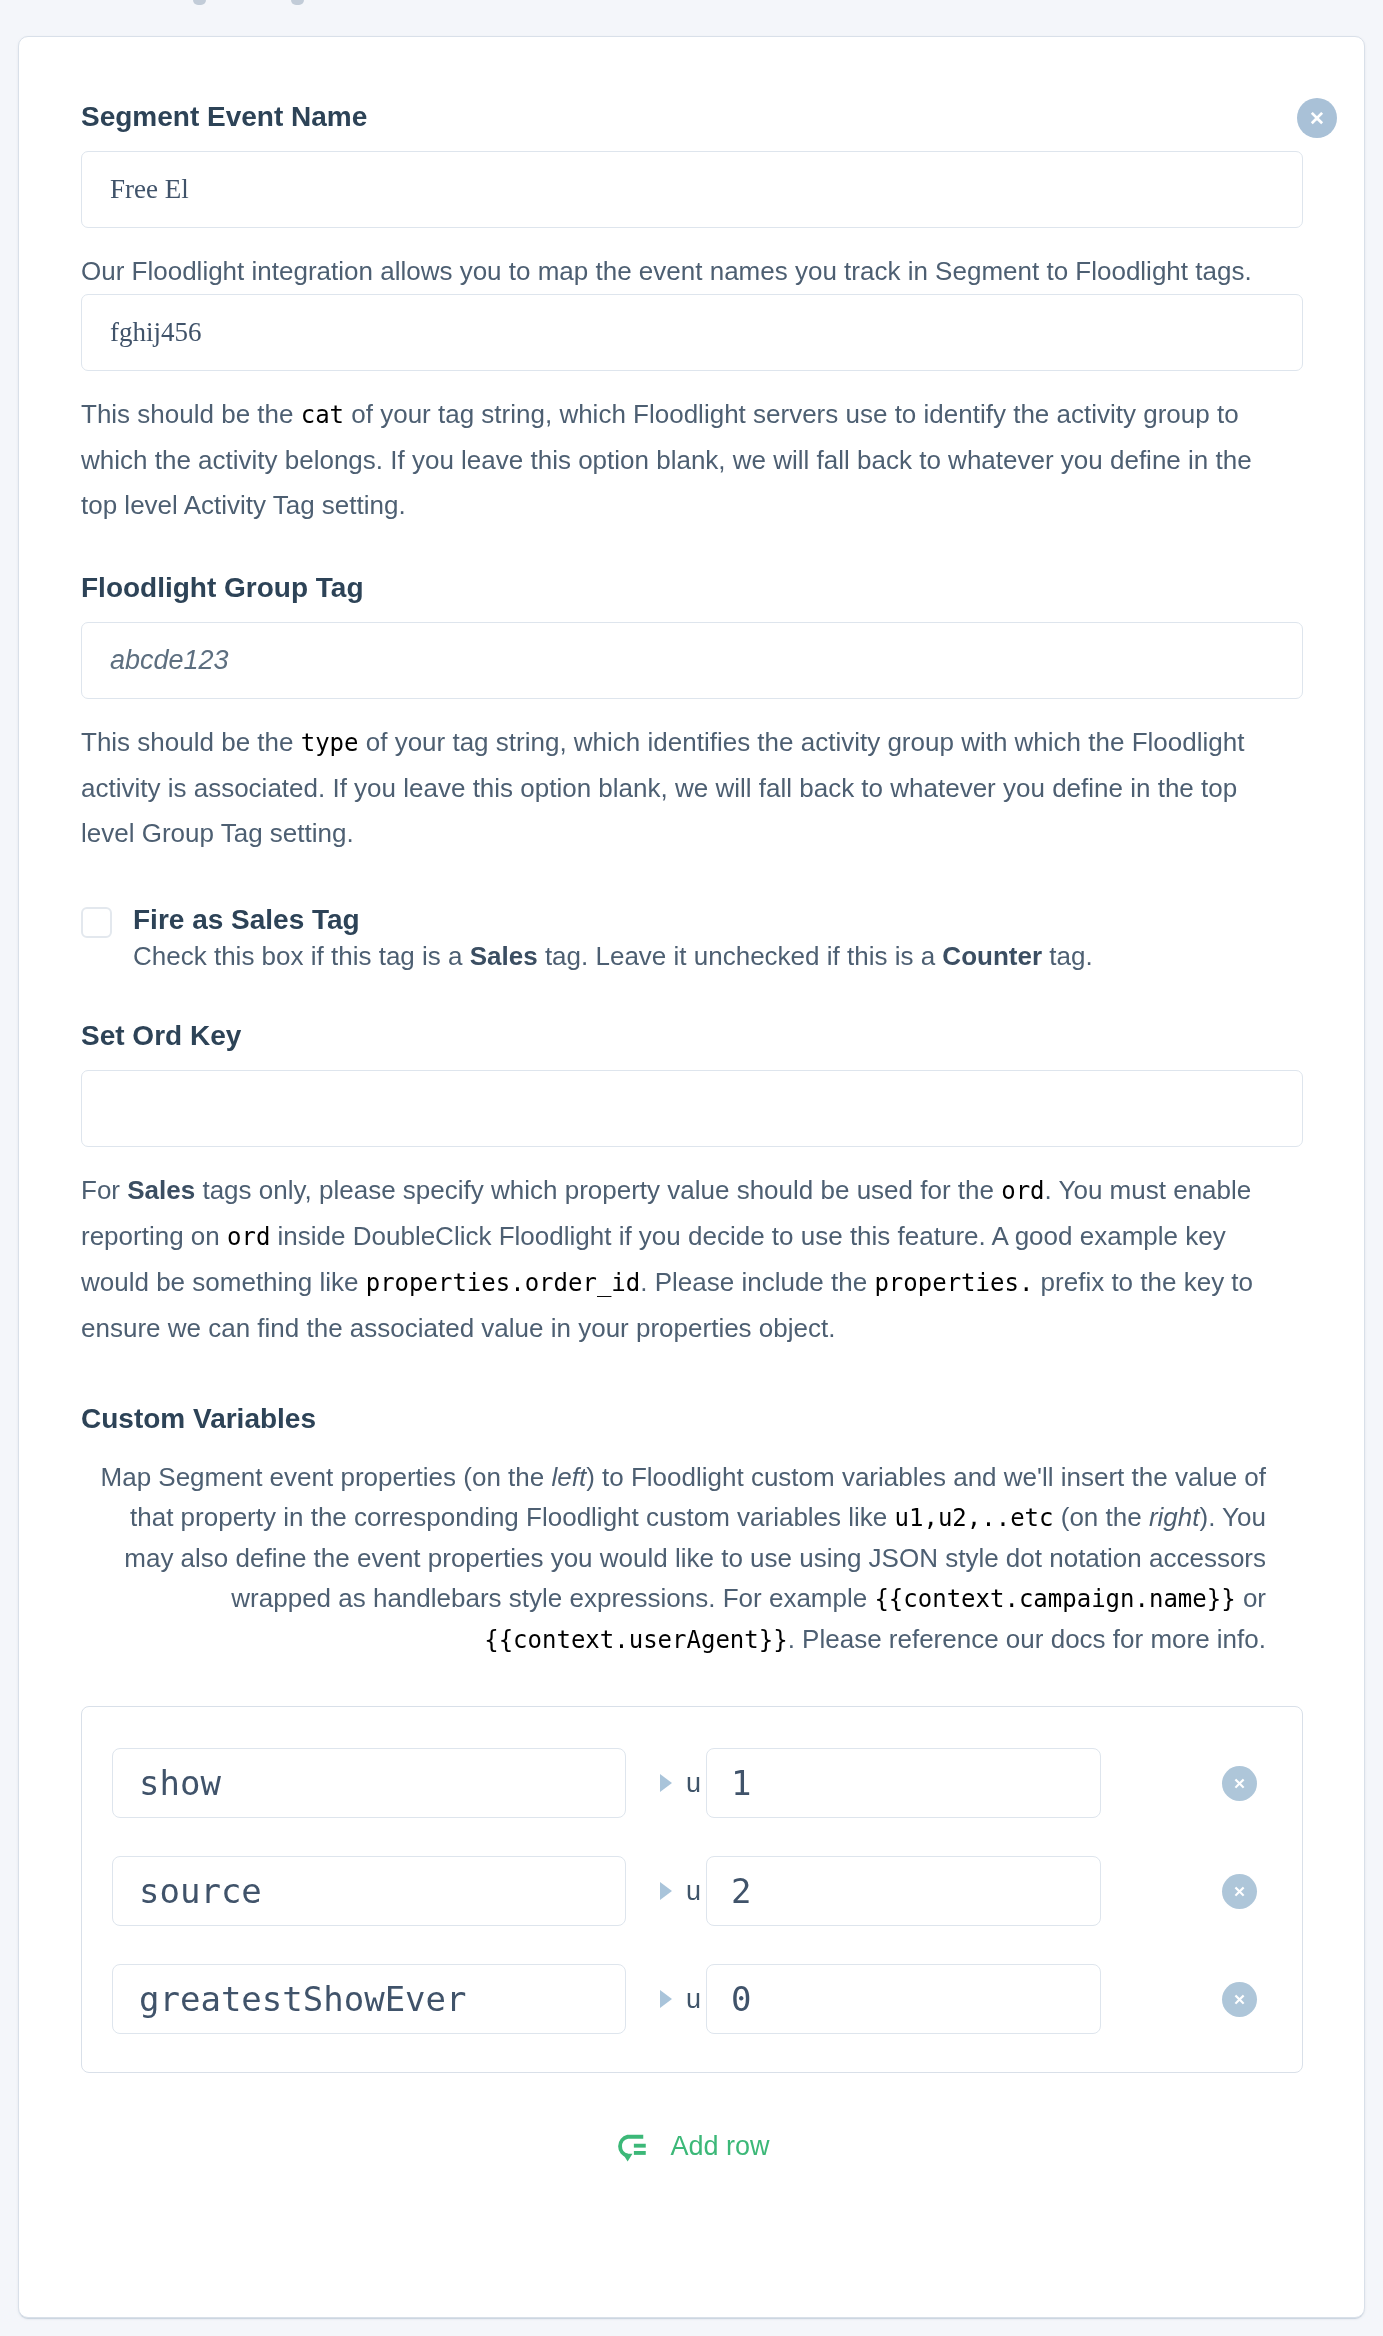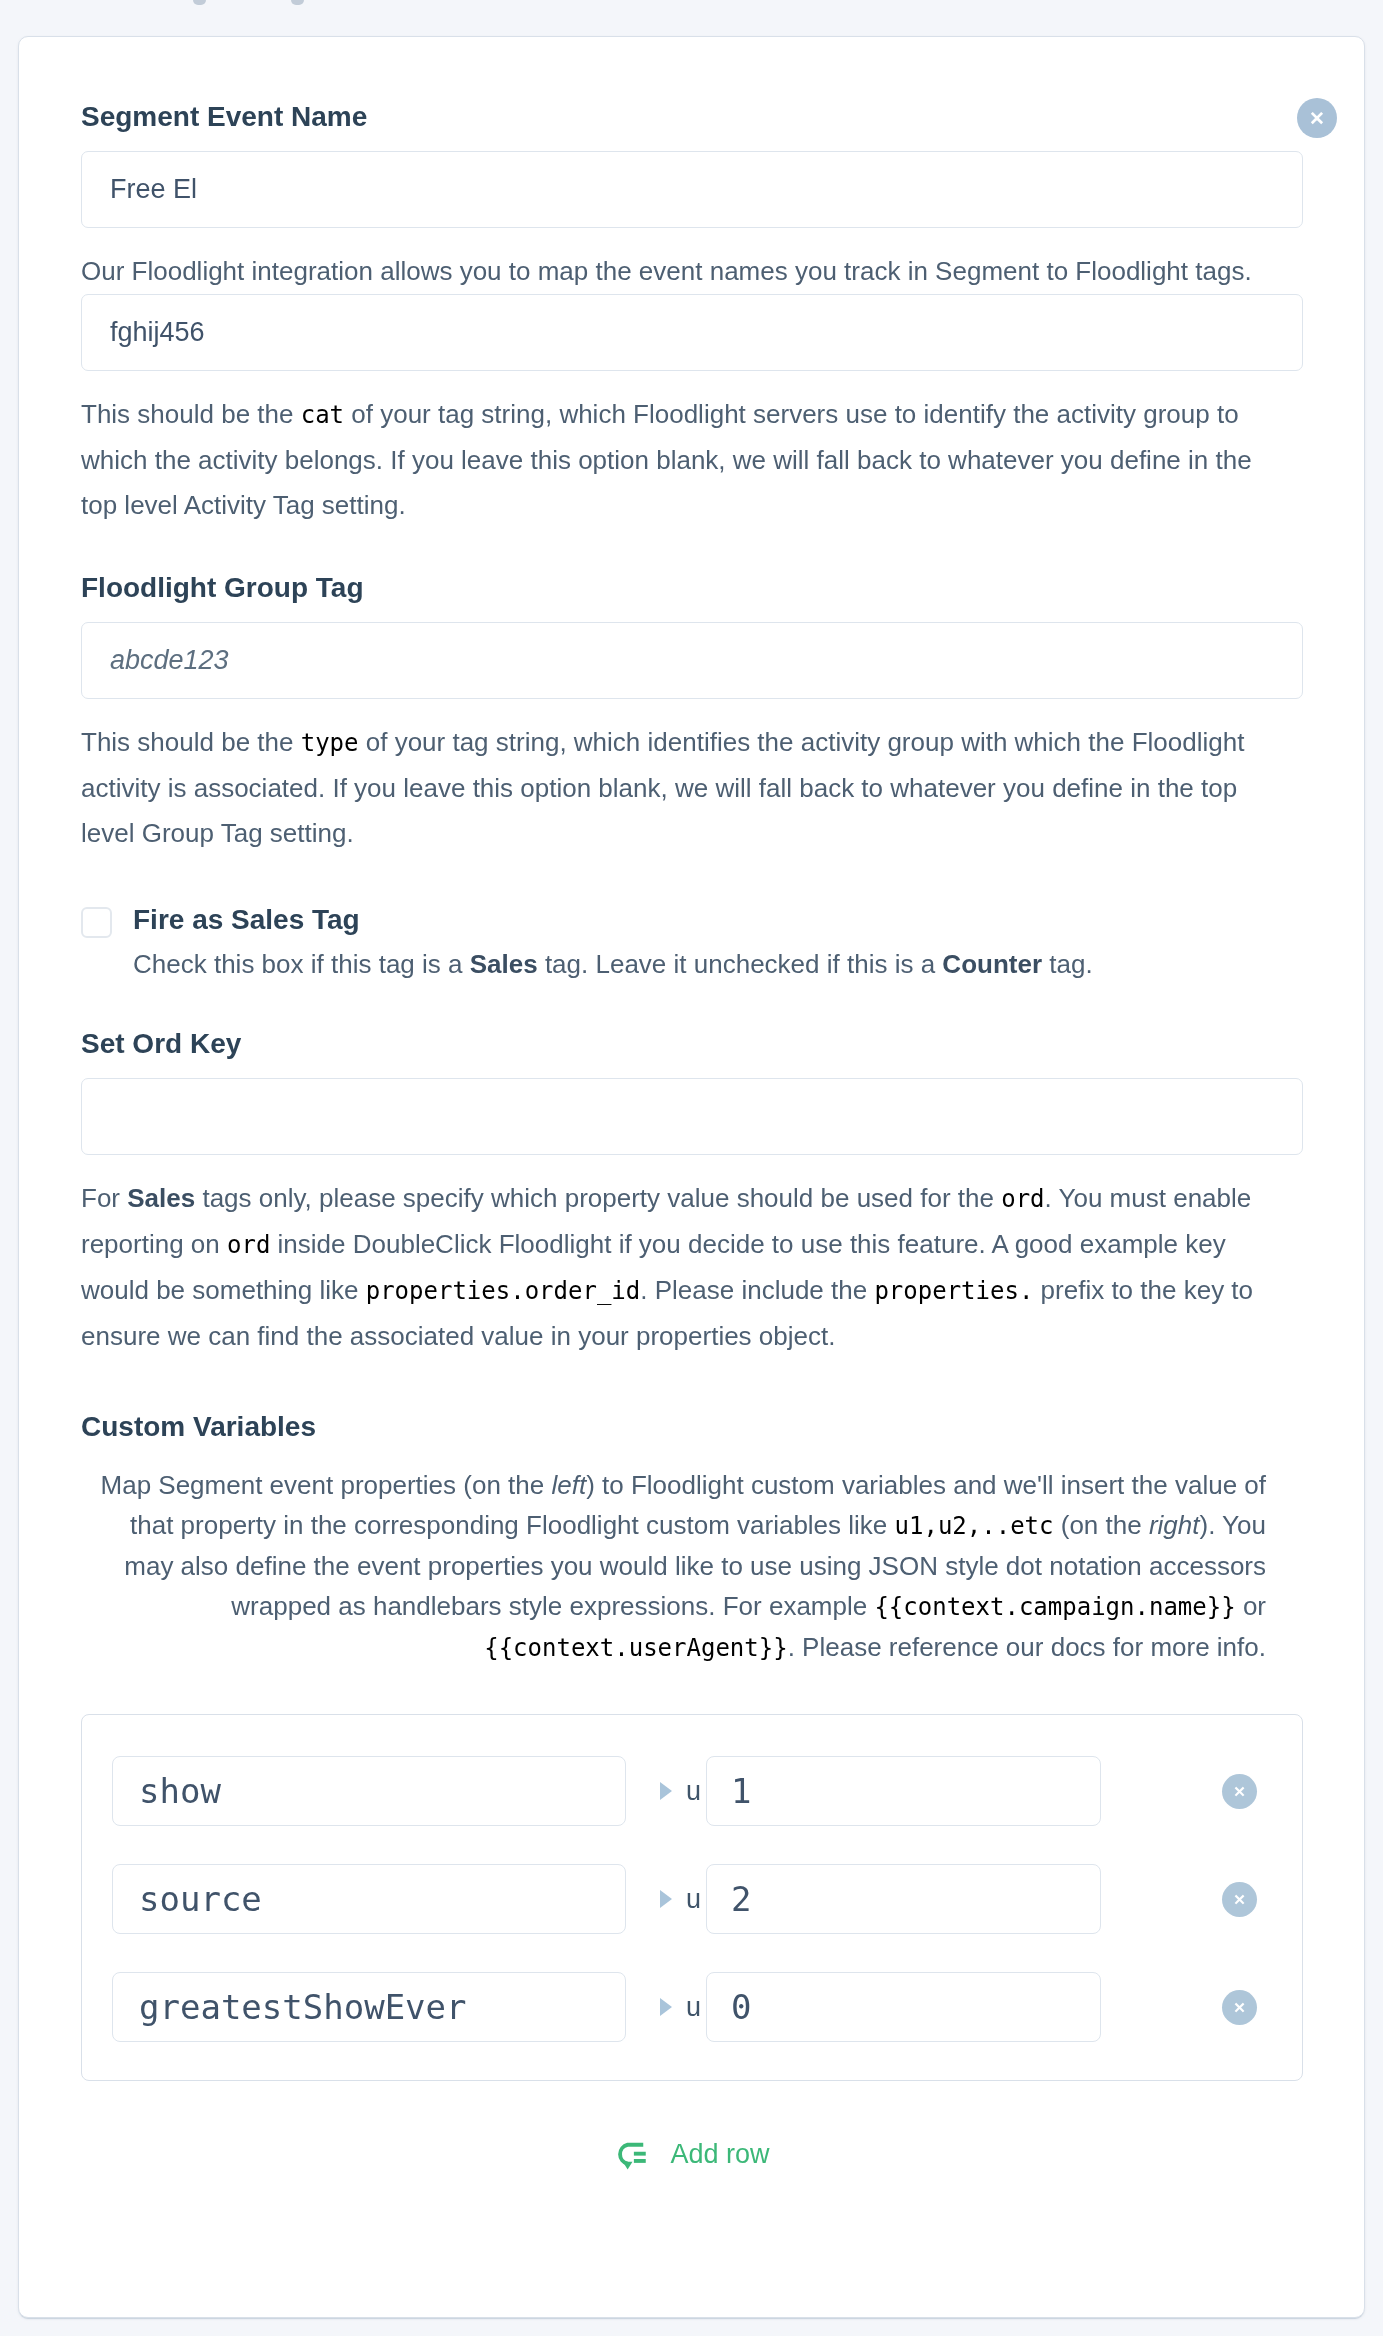--- a/index.html
+++ b/index.html
@@ -40,21 +40,21 @@
     margin-bottom:18px; margin-top:44px;
   }
   .field-label.first { margin-top:0; }
 
   .text-input {
     width:1222px; height:77px;
     border:1px solid #dee5ed; border-radius:7px;
     background:#fff;
     padding:0 28px;
     font-size:27px; color:#40536a;
-    font-family:Liberation Sans, sans-serif;
+    font-family:Liberation Serif, serif;
     outline:none; display:block;
   }
   .text-input.sans-placeholder { font-family:"Liberation Sans",sans-serif; }
   .text-input.sans-placeholder::placeholder {
     font-style:italic; color:#5d6f80; opacity:1;
     font-family:"Liberation Sans",sans-serif;
   }
 
   .desc {
     max-width:1180px;
@@ -66,21 +66,21 @@
   .rt-i { font-style:italic; }
 
   .checkbox-row { display:flex; align-items:flex-start; margin-top:48px; }
   .checkbox {
     width:31px; height:31px; flex:0 0 31px;
     border:2px solid #e3e8ee; border-radius:6px;
     background:#fff; margin-top:3px; cursor:pointer;
   }
   .checkbox-texts { margin-left:21px; }
   .cb-label { font-size:28px; font-weight:600; color:#2d4357; }
-  .cb-desc { font-size:26px; line-height:40px; color:#4d5f72; margin-top:8px; max-width:1150px; }
+  .cb-desc { font-size:26px; line-height:40px; color:#4d5f72; max-width:1150px; }
 
   .cv-heading { font-size:28px; font-weight:600; color:#2d4357; margin-top:52px; }
   .cv-desc { max-width:1185px; font-size:26px; line-height:40px; color:#4d5f72; margin-top:22px;text-align:right; }
 
   .cv-box {
     width:1222px; margin-top:46px;
     border:1px solid #d9e0e9; border-radius:8px;
     padding:41px 45px 30px 30px;
   }
   .cv-row { display:flex; align-items:center; margin-bottom:38px; }

